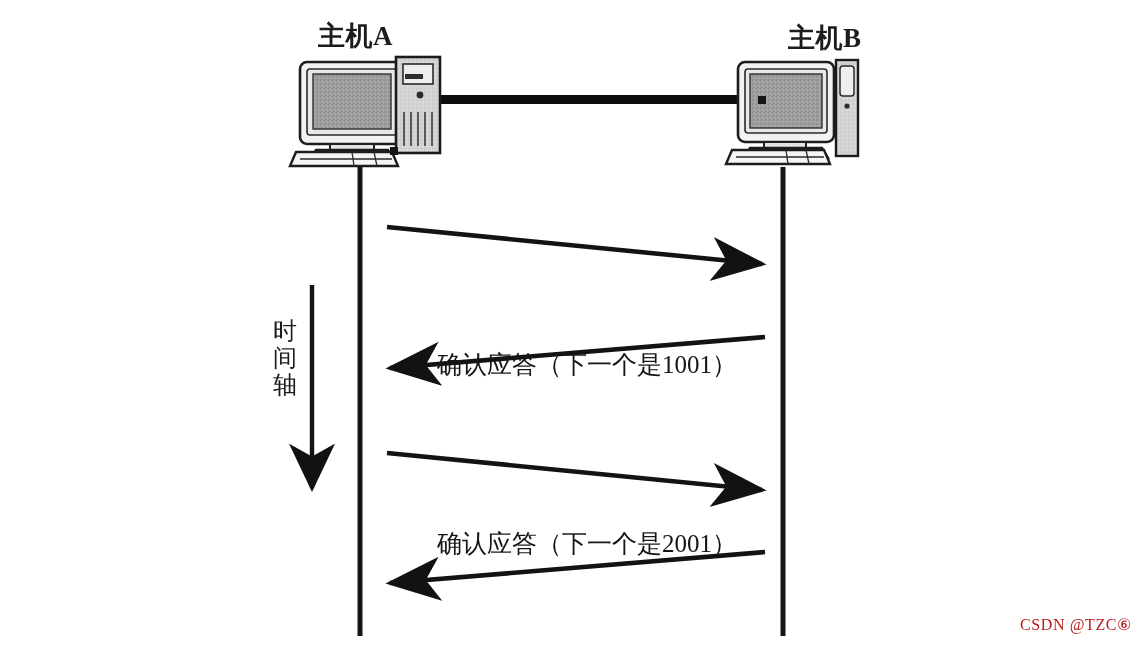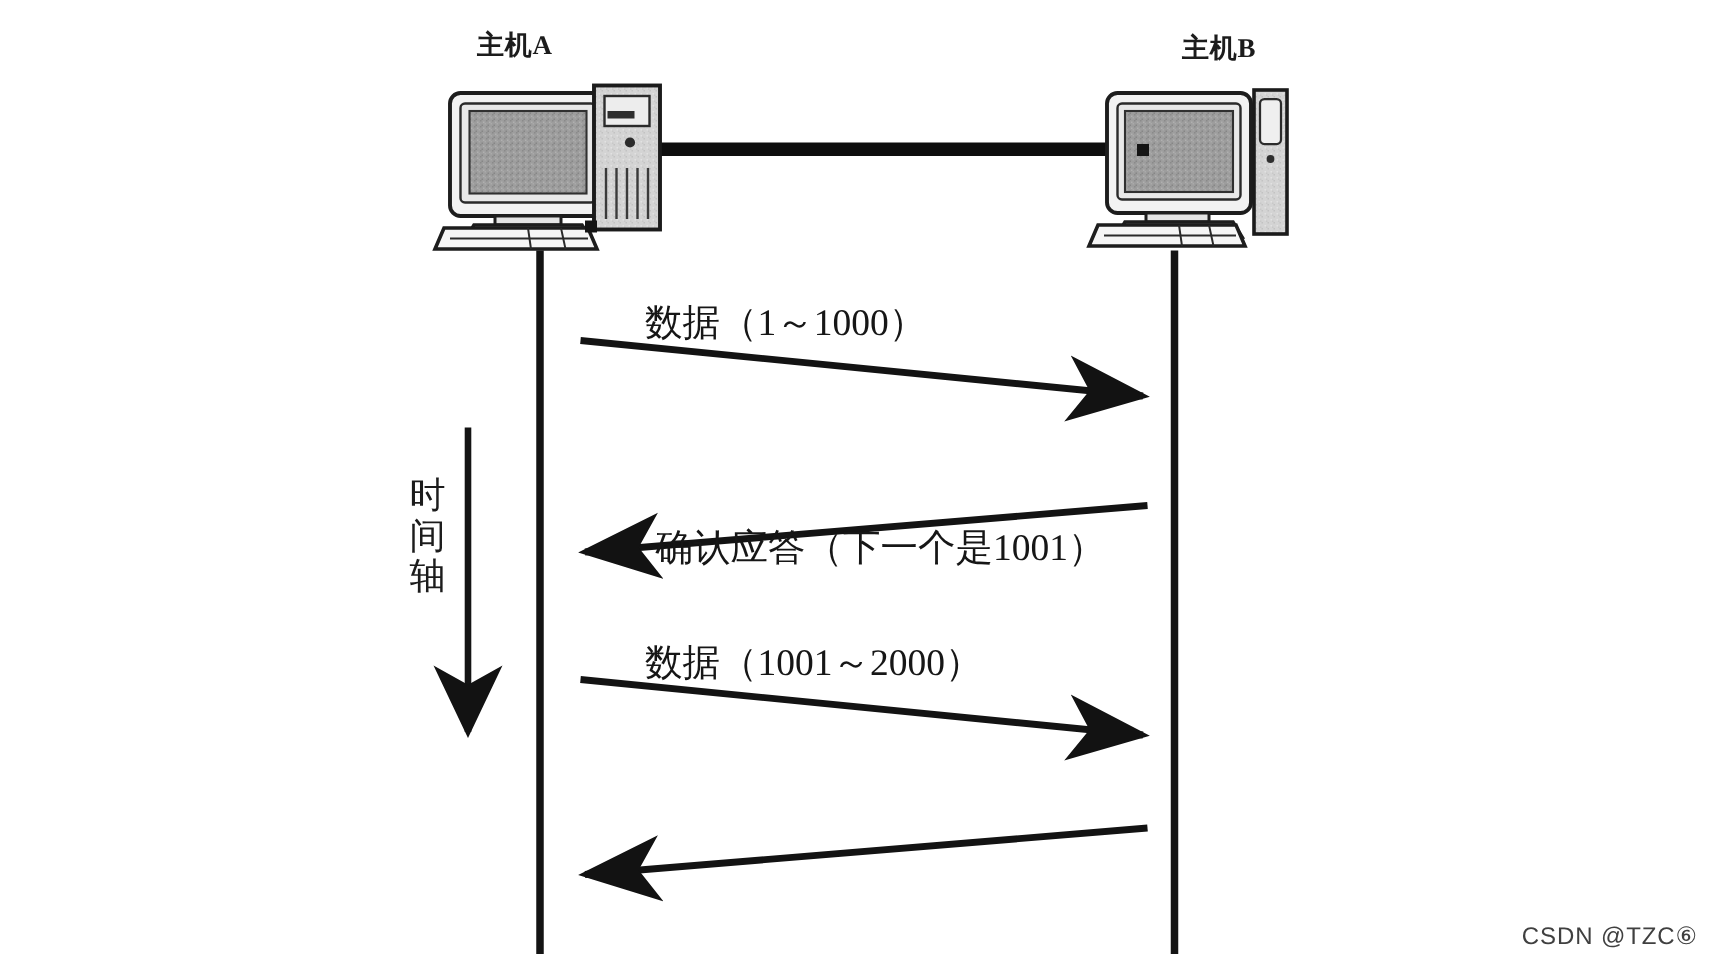--- a/index.html
+++ b/index.html
@@ -27,21 +27,21 @@
     left: 0;
     top: 0;
     width: 1146px;
     height: 646px;
   }
 
   
   .host-label {
     position: absolute;
     font-family: "Liberation Serif", "DejaVu Serif", serif;
-    font-size: 18px;
+    font-size: 27px;
     font-weight: 600;
     letter-spacing: 0.5px;
     color: #1c1c1c;
     white-space: nowrap;
   }
   #host-a-label { left: 318px; top: 18px; }
   #host-b-label { left: 788px; top: 20px; }
 
   
   .msg-label {
@@ -74,23 +74,23 @@
   }
   #time-axis-label span {
     display: block;
   }
 
   
   #watermark {
     position: absolute;
     right: 14px;
     bottom: 12px;
-    font-family: Liberation Sans, sans-serif;
+    font-family: Liberation Serif, serif;
     font-size: 16px;
-    color: #404040;
+    color: #b91c1c;
     letter-spacing: 0.6px;
     white-space: nowrap;
   }
 </style>
 </head>
 <body>
 
 <div id="diagram-root">
 
   <svg class="svg-layer" viewBox="0 0 1146 646" xmlns="http://www.w3.org/2000/svg">
@@ -195,23 +195,22 @@
       <line x1="387" y1="453" x2="762" y2="490" stroke="#131313" stroke-width="4.6" marker-end="url(#arrowSolid)"></line>
     </g>
     <g>
       <line x1="765" y1="552" x2="390" y2="583" stroke="#131313" stroke-width="4.6" marker-end="url(#arrowSolid)"></line>
     </g>
   </svg>
 
   <div class="host-label" id="host-a-label">主机A</div>
   <div class="host-label" id="host-b-label">主机B</div>
 
-  <div class="msg-label" id="msg-label-0">数据（1～1000）</div>
   <div class="msg-label" id="msg-label-1">确认应答（下一个是1001）</div>
-  <div class="msg-label" id="msg-label-2">数据（1001～2000）</div>
+  <div class="msg-label" id="msg-label-3">确认应答（下一个是2001）</div>
 
   <div id="time-axis-label">
     <span>时</span>
     <span>间</span>
     <span>轴</span>
   </div>
 
   <div id="watermark">CSDN @TZC⑥</div>
 
 </div>

